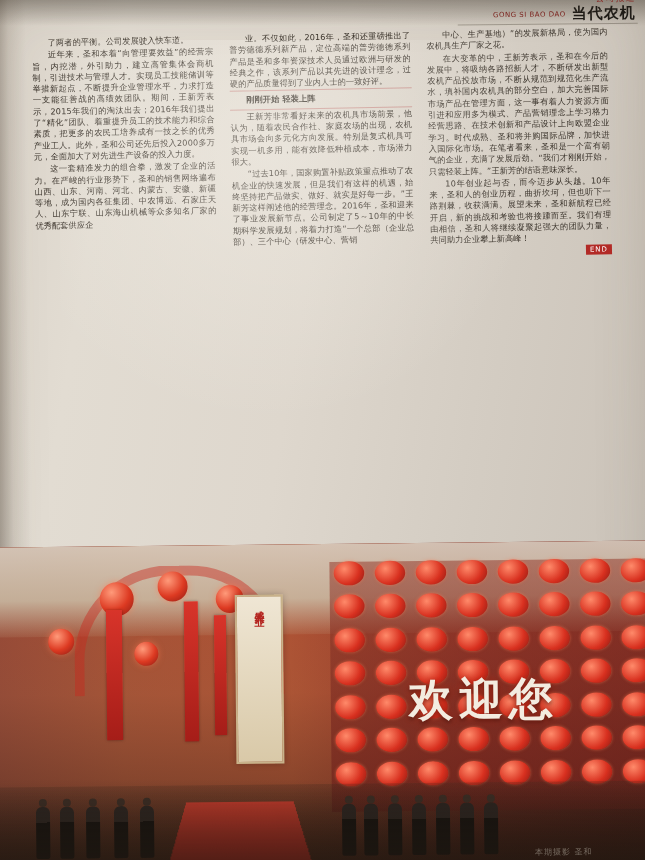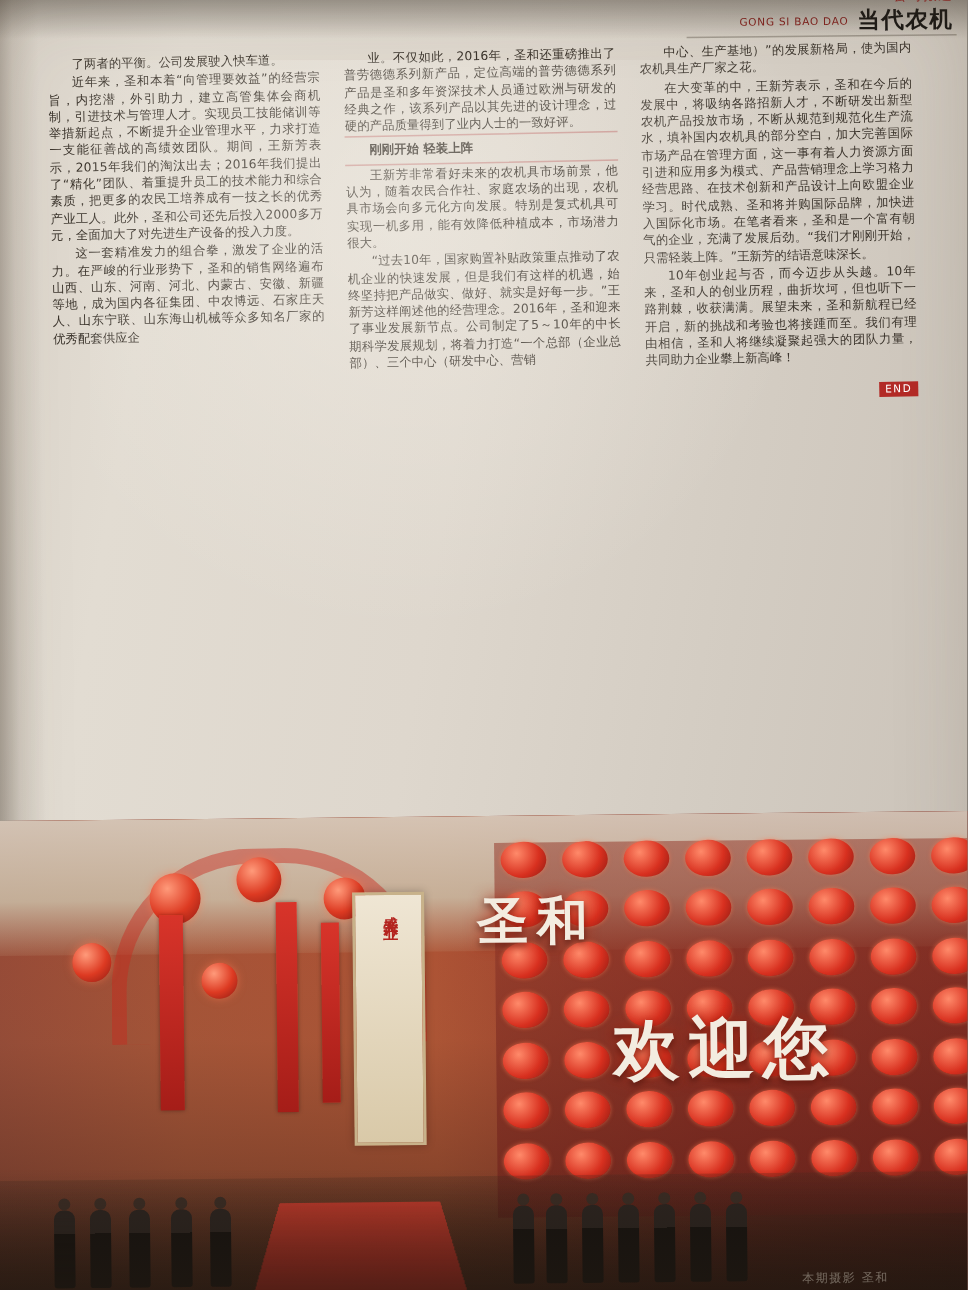--- a/index.html
+++ b/index.html
@@ -162,21 +162,21 @@
   }
 
   .end-badge {
     display: inline-block;
     background: #b22a26;
     color: #fff;
     font-size: 7px;
     letter-spacing: 1px;
     padding: 1px 4px;
     float: right;
-    margin-top: 10px;
+    margin-top: 0;
   }
 
   
   .photo {
     position: absolute;
     left: 0;
     bottom: 0;
     width: 672px;
     height: 330px;
     overflow: hidden;
@@ -438,21 +438,20 @@
         <div class="crowd" style="left:150px;"></div>
         <div class="crowd" style="left:352px;"></div>
         <div class="crowd" style="left:374px;"></div>
         <div class="crowd" style="left:398px;"></div>
         <div class="crowd" style="left:422px;"></div>
         <div class="crowd" style="left:446px;"></div>
         <div class="crowd" style="left:470px;"></div>
         <div class="crowd" style="left:494px;"></div>
       </div>
 
-      <div class="photo-title t1">圣和</div>
       <div class="photo-title t2">欢迎您</div>
       <div class="photo-caption">本期摄影 圣和</div>
     </div>
 
     <div class="gutter"></div>
   </div>
 
   <div class="glare"></div>
   <div class="top-shade"></div>
   <div class="bottom-shade"></div>

